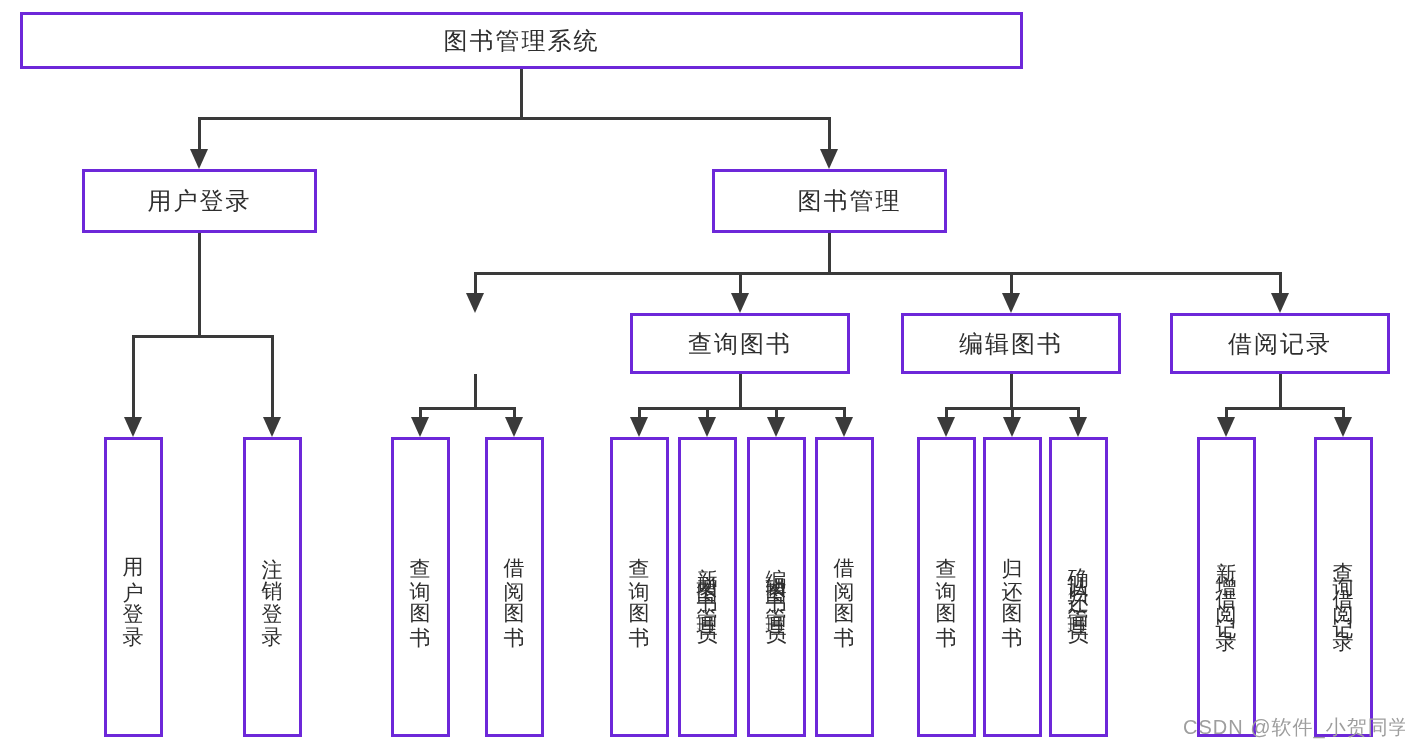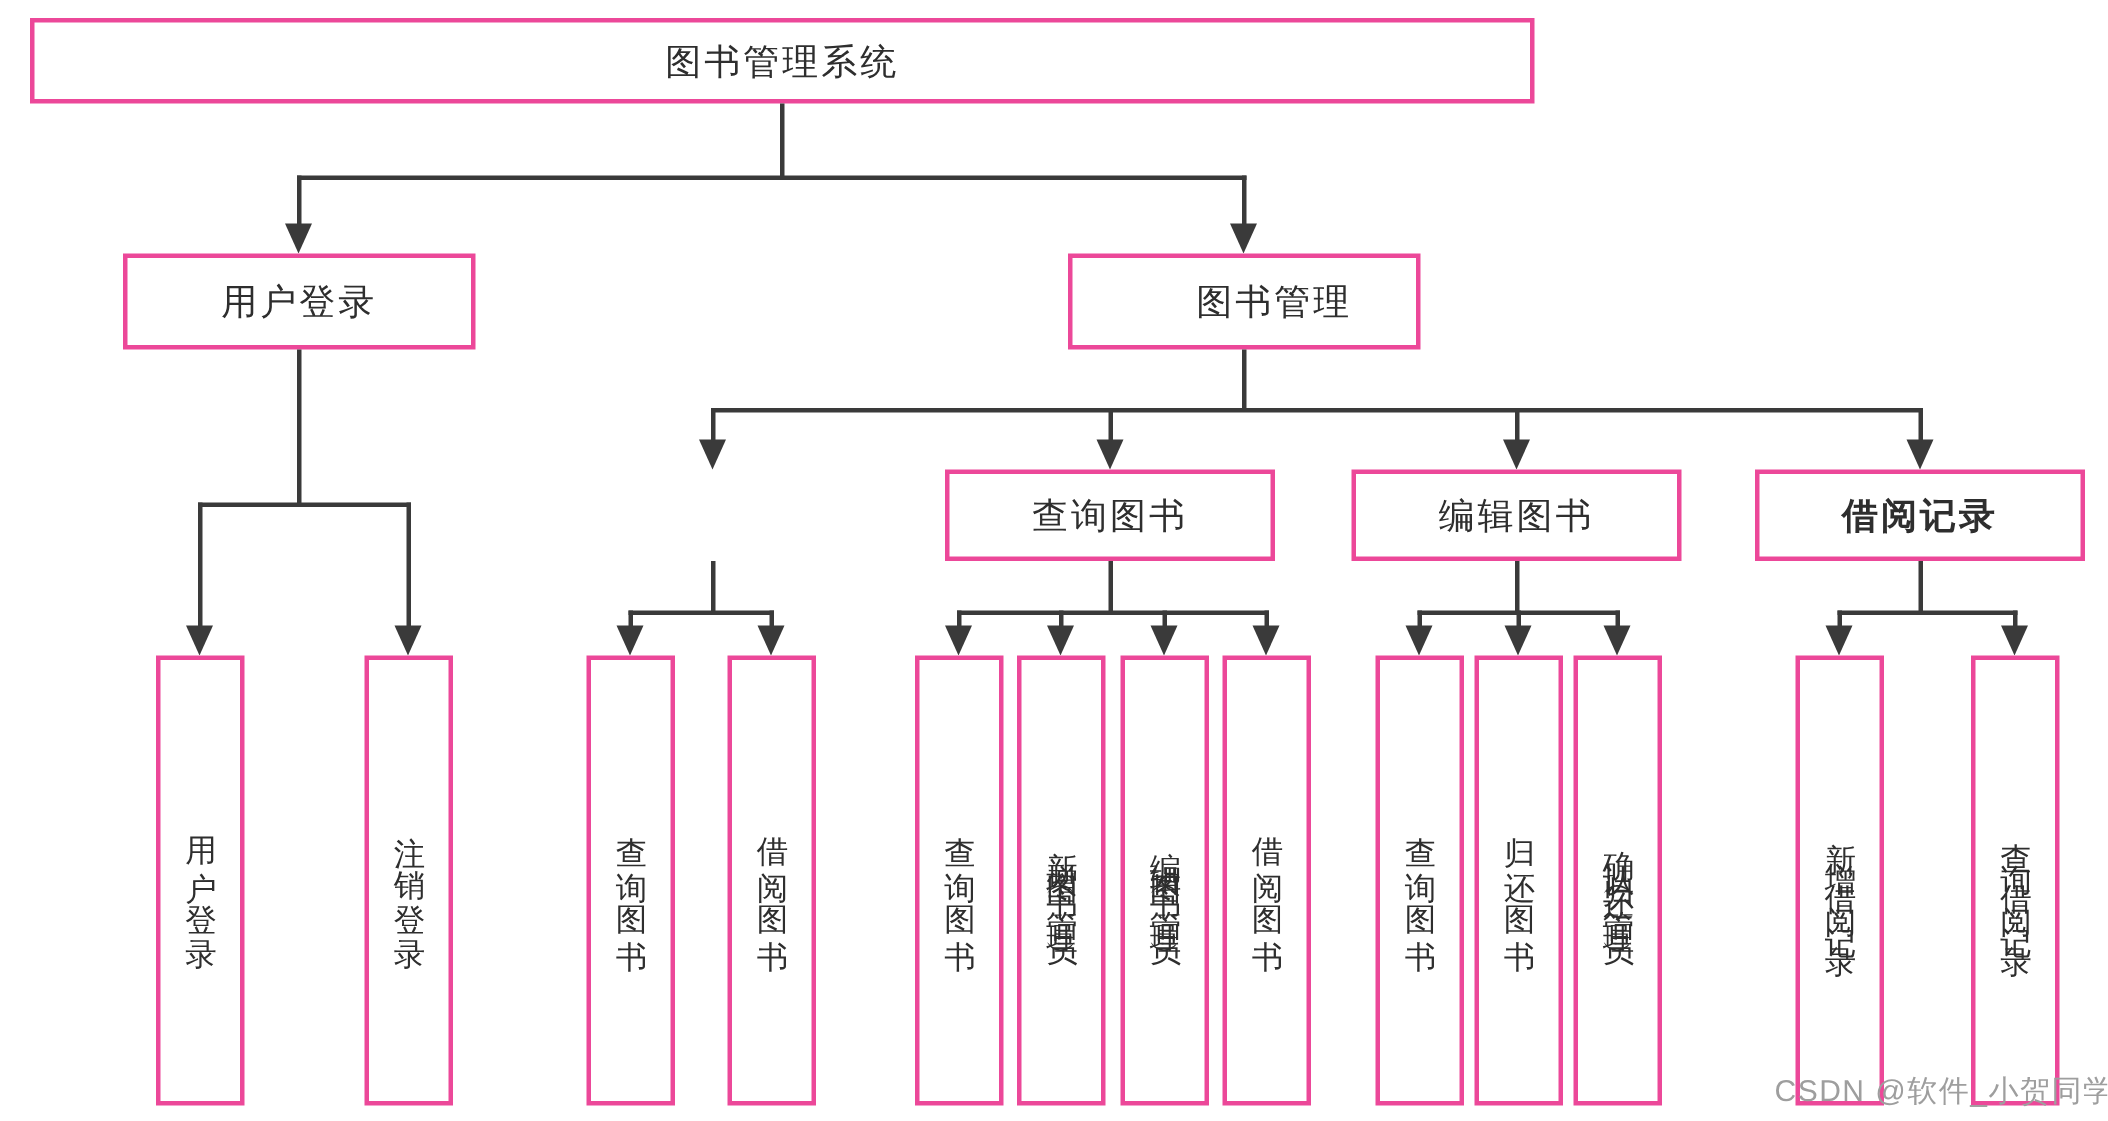--- a/index.html
+++ b/index.html
@@ -8,21 +8,21 @@
     width: 1405px;
     height: 747px;
     background: #ffffff;
     font-family: "Liberation Sans", "DejaVu Sans", sans-serif;
     overflow: hidden;
   }
   .box {
     position: absolute;
     box-sizing: border-box;
     background: #ffffff;
-    border: 3px solid #ec4899;
+    border: 3px solid #6d28d9;
     display: flex;
     align-items: center;
     justify-content: center;
     color: #2e2e2e;
   }
   .h-label { font-size: 24px; letter-spacing: 2px; white-space: nowrap; }
   .v-label {
     writing-mode: vertical-rl;
     text-orientation: mixed;
     font-size: 21px;
@@ -91,21 +91,21 @@
   <div class="arrow" style="left:1002px; top:293px;"></div>
   <div class="vline" style="left:1279px; top:272px; height:24px;"></div>
   <div class="arrow" style="left:1271px; top:293px;"></div>
 
   <div class="box" style="left:630px; top:313px; width:220px; height:61px;">
     <span class="h-label">查询图书</span>
   </div>
   <div class="box" style="left:901px; top:313px; width:220px; height:61px;">
     <span class="h-label">编辑图书</span>
   </div>
-  <div class="box" style="left:1170px; top:313px; width:220px; height:61px;font-weight:bold;">
+  <div class="box" style="left:1170px; top:313px; width:220px; height:61px;">
     <span class="h-label">借阅记录</span>
   </div>
 
   <div class="vline" style="left:474px; top:374px; height:34px;"></div>
   <div class="hline" style="left:419px; top:407px; width:97px;"></div>
   <div class="vline" style="left:419px; top:407px; height:12px;"></div>
   <div class="arrow" style="left:411px; top:417px;"></div>
   <div class="vline" style="left:513px; top:407px; height:12px;"></div>
   <div class="arrow" style="left:505px; top:417px;"></div>
 

